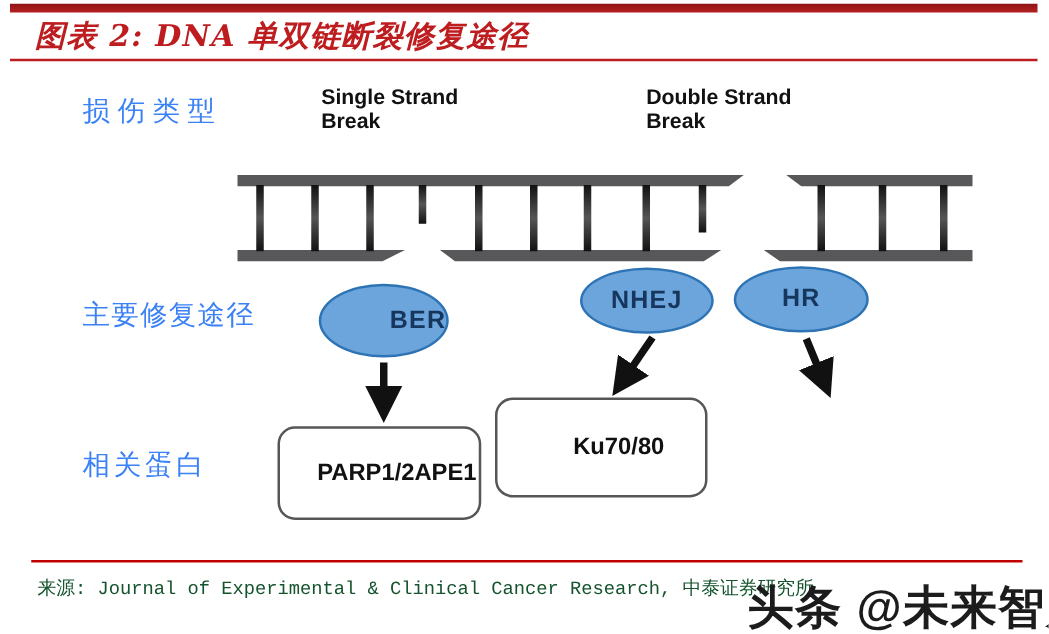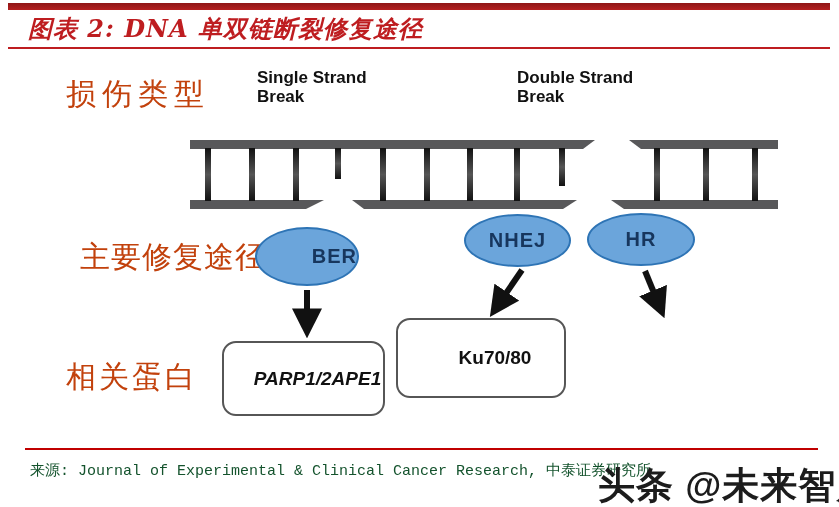--- a/index.html
+++ b/index.html
@@ -24,25 +24,25 @@
     white-space: nowrap;
   }
   .title-underline {
     position: absolute; left: 8px; right: 9px; top: 47px; height: 2px;
     background: #be1d20;
   }
   
   .row-label {
     position: absolute;
     font-family: Liberation Sans, sans-serif;
-    font-size: 30px; color: #c2410c;
+    font-size: 22px; color: #3b82f6;
     white-space: nowrap;
   }
   .lbl-damage { left: 66px; top: 74px; letter-spacing: 6px; }
-  .lbl-pathway { left: 80px; top: 237px; letter-spacing: 1px; }
+  .lbl-pathway { left: 66px; top: 237px; letter-spacing: 1px; }
   .lbl-protein { left: 66px; top: 357px; letter-spacing: 3px; }
   
   .col-head {
     position: absolute; top: 68px; width: 180px;
     text-align: left;
     font-weight: bold; font-size: 17px; line-height: 19px;
     color: #111111;
   }
   .col-ssb { left: 257px; }
   .col-dsb { left: 517px; }
@@ -67,21 +67,21 @@
     background: #ffffff;
     border: 2px solid #565656;
     border-radius: 14px;
     display: flex; 
     align-items: center; justify-content: center;
     font-weight: bold; font-size: 19px; line-height: 26px;
     color: #111111; text-align: center;
     white-space: nowrap;
     padding-left: 28px;
   }
-  .box-parp { left: 222px; top: 341px; width: 163px; height: 75px; font-style: italic; }
+  .box-parp { left: 222px; top: 341px; width: 163px; height: 75px; }
   .box-ku   { left: 396px; top: 318px; width: 170px; height: 80px; }
   .box-brca { left: 602px; top: 318px; width: 160px; height: 80px; }
   
   .footer-line {
     position: absolute; left: 25px; top: 448px; width: 793px; height: 2px;
     background: #c00000;
   }
   .source-text {
     position: absolute; left: 30px; top: 461px;
     font-family: "Liberation Mono", "DejaVu Sans Mono", monospace;

